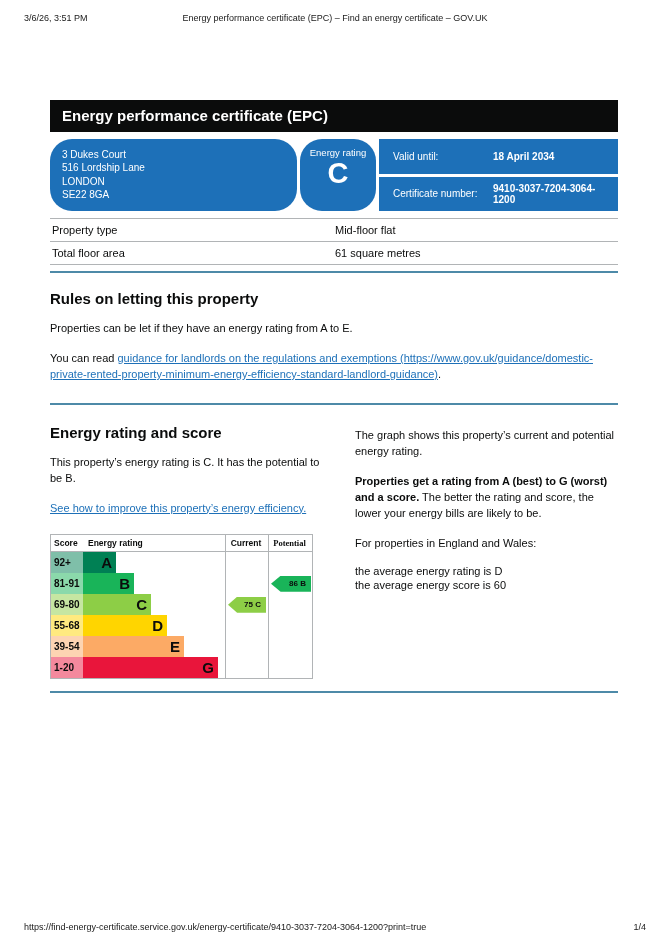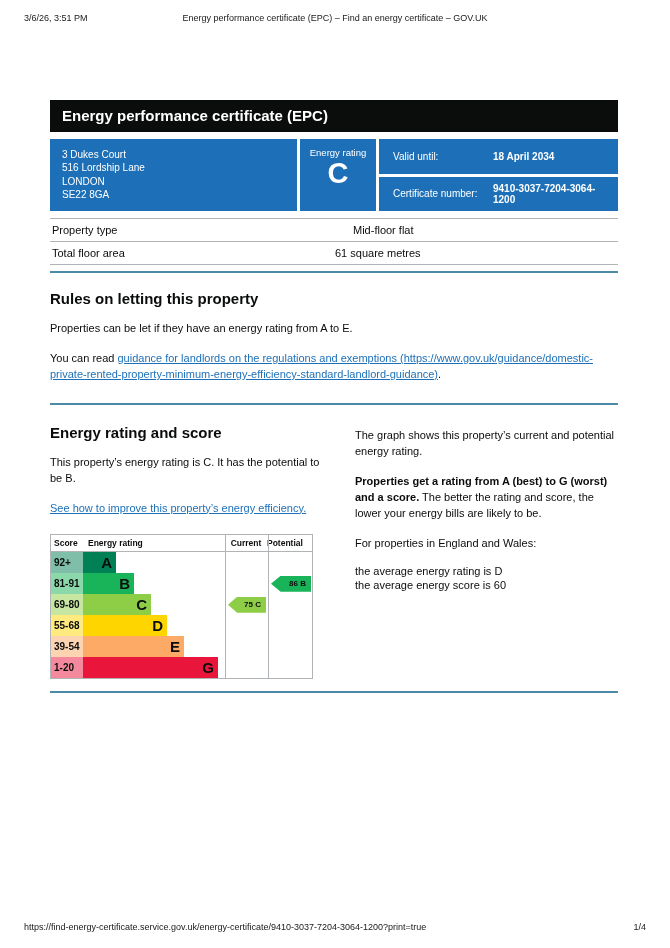--- a/index.html
+++ b/index.html
@@ -16,33 +16,33 @@
   .print-header { position: absolute; top: 13px; left: 0; right: 0; height: 12px; font-size: 9px; color: #202020; }
   .ph-date { position: absolute; left: 24px; top: 0; }
   .ph-title { position: absolute; left: 0; right: 0; top: 0; text-align: center; }
   .print-footer { position: absolute; bottom: 16px; left: 24px; right: 24px; font-size: 9px; color: #202020; display: flex; justify-content: space-between; }
 
   .content { position: absolute; left: 50px; top: 100px; width: 568px; }
 
   .banner { background: #0b0c0c; color: #ffffff; font-size: 15px; font-weight: bold; padding: 7px 12px 8px 12px; }
 
   .summary { display: flex; gap: 3px; margin-top: 7px; height: 72px; }
-  .summary .panel { background: #1d70b8; color: #ffffff; }
+  .summary .panel { background: #1d70b8; color: #ffffff; border-radius: 22px; }
   .addr-panel { flex: 1 1 auto; padding: 9px 12px; font-size: 10px; line-height: 1.33; }
   .rating-panel { width: 76px; text-align: center; padding-top: 8px; flex: 0 0 auto; }
   .rating-label { font-size: 9.5px; }
   .rating-letter { font-size: 29px; font-weight: bold; line-height: 1.1; }
   .cert-panel { width: 239px; flex: 0 0 auto; display: flex; flex-direction: column; gap: 3px; background: transparent; }
   .cert-row { background: #1d70b8; color: #fff; flex: 1 1 0; display: flex; align-items: center; padding: 0 14px; font-size: 10px; }
   .cert-row .lbl { width: 100px; flex: 0 0 auto; }
   .cert-row .val { font-weight: bold; }
 
   .facts { margin-top: 7px; }
   .fact-row { display: flex; border-bottom: 1px solid #b1b4b6; padding: 5px 2px; font-size: 11px; }
-  .fact-row:first-child { border-top: 1px solid #b1b4b6; gap: 18px; }
+  .fact-row:first-child { border-top: 1px solid #b1b4b6; }
   .fact-label { width: 283px; flex: 0 0 auto; }
 
   .divider { border: none; border-top: 2px solid #4d8aa8; margin-top: 6px; }
   .divider.mt-lg { margin-top: 20px; }
   .divider.mt-md { margin-top: 12px; }
 
   h2.section-heading { font-size: 15px; font-weight: bold; margin-top: 17px; }
   p.body-text { font-size: 11px; line-height: 1.45; margin-top: 14px; }
   a.gov-link { color: #1d70b8; text-decoration: underline; }
 
@@ -53,21 +53,21 @@
   .col-right p.body-text:first-child { margin-top: 4px; }
   .spaced { margin-top: 26px; }
   .avg-line { font-size: 11px; line-height: 1.25; }
 
   
   .epc-chart { position: relative; margin-top: 17px; width: 263px; border: 1px solid #b1b4b6; background: #fff; }
   .chart-header { display: flex; height: 17px; border-bottom: 1px solid #b1b4b6; font-size: 8.5px; font-weight: bold; align-items: center; }
   .hdr-score { width: 32px; padding-left: 3px; flex: 0 0 auto; }
   .hdr-rating { flex: 1 1 auto; padding-left: 5px; }
   .hdr-current { width: 42px; text-align: center; flex: 0 0 auto; }
-  .hdr-potential { width: 45px; flex: 0 0 auto; }
+  .hdr-potential { width: 45px; text-align: center; flex: 0 0 auto; font-family: Liberation Serif, serif; }
   .band-row { display: flex; height: 21px; }
   .score-cell { width: 32px; flex: 0 0 auto; display: flex; align-items: center; padding-left: 3px; font-size: 10px; font-weight: bold; }
   .band-bar { display: flex; align-items: center; justify-content: flex-end; padding-right: 4px; font-size: 15px; font-weight: bold; }
   .vline { position: absolute; top: 0; bottom: 0; width: 0; border-left: 1px solid #b1b4b6; }
   .vline-current { left: 174px; }
   .vline-potential { left: 217px; }
   .epc-arrow { position: absolute; height: 16px; line-height: 16px; font-size: 8px; font-weight: bold; color: #0b0c0c; text-align: right; padding-right: 5px; clip-path: polygon(0 50%, 24% 0, 100% 0, 100% 100%, 24% 100%); }
 </style>
 </head>
 <body>

